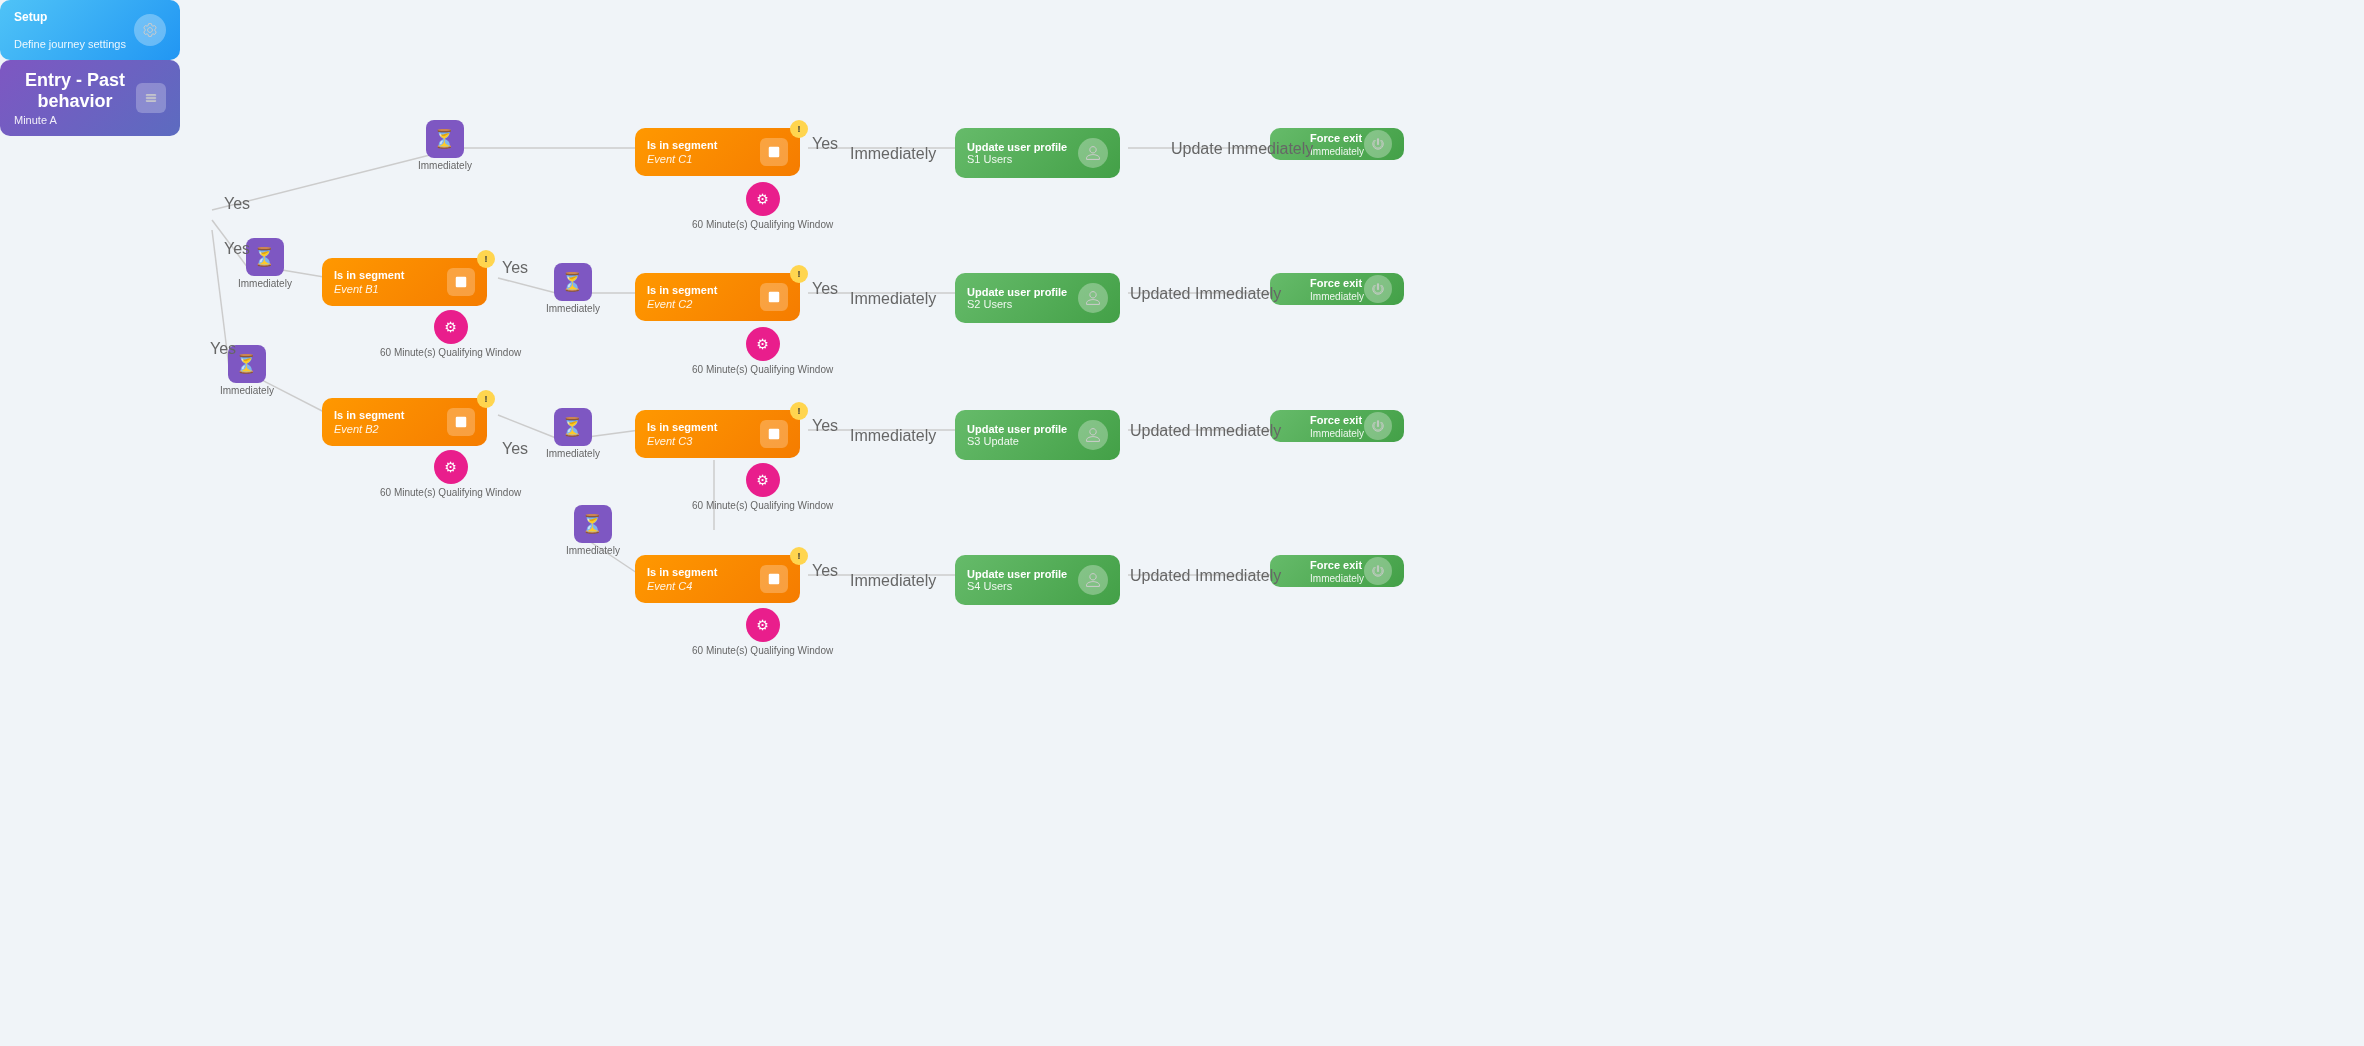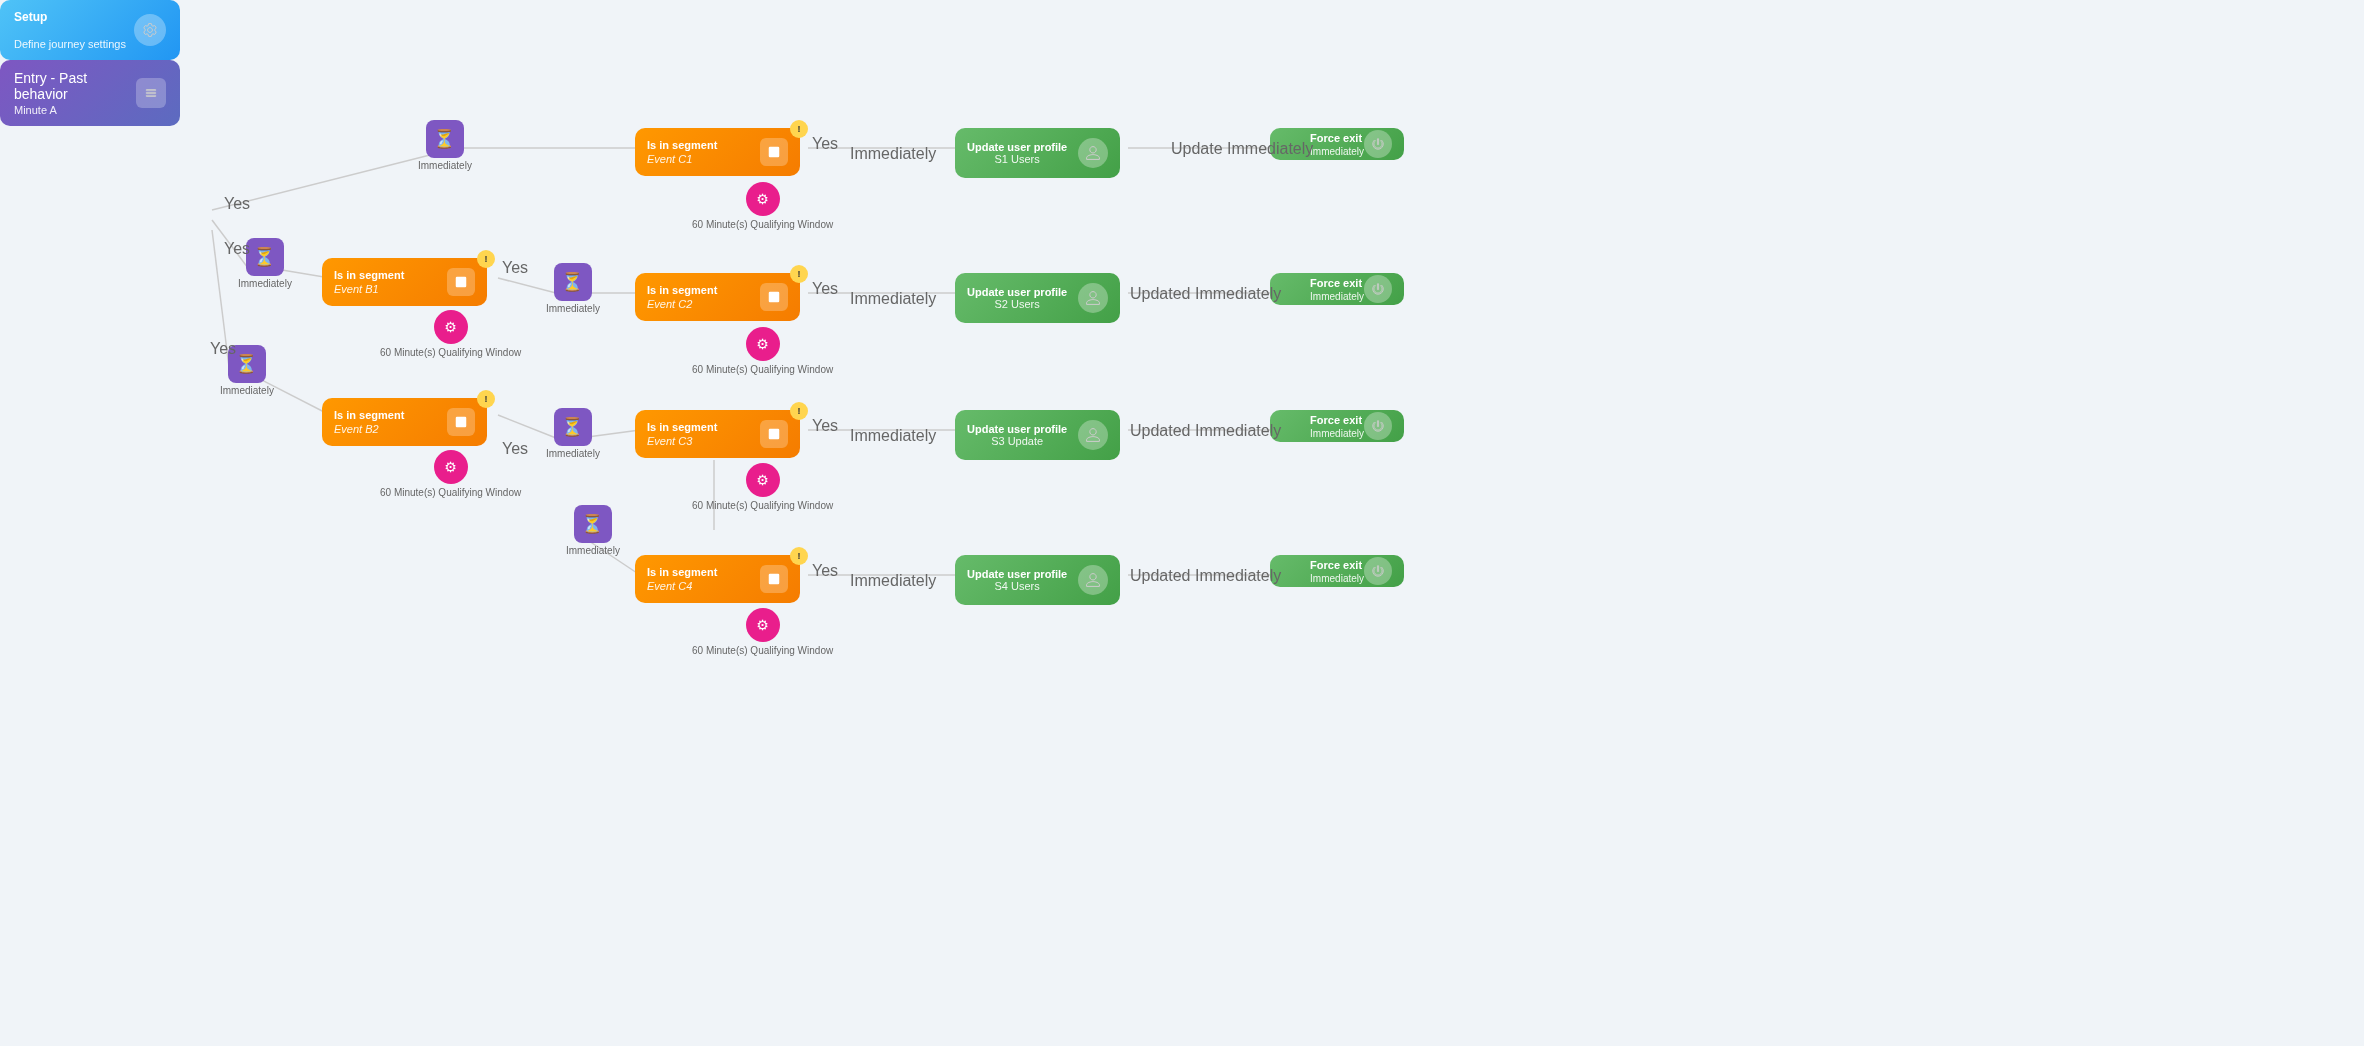--- a/index.html
+++ b/index.html
@@ -54,21 +54,21 @@
       color: white;
       width: 180px;
       padding: 10px 14px;
       border-radius: 10px;
       left: 32px;
       top: 183px;
       display: flex;
       align-items: center;
       justify-content: space-between;
     }
-    .node-entry .label { font-weight: 400; font-size: 14px; }
+    .node-entry .label { font-weight: 700; font-size: 18px; text-align: center; }
     .node-entry .sublabel { font-size: 11px; opacity: 0.9; margin-top: 2px; }
     .node-entry .icon-btn {
       background: rgba(255,255,255,0.25);
       border-radius: 6px;
       width: 30px; height: 30px;
       display: flex; align-items: center; justify-content: center;
       flex-shrink: 0;
     }
 
     
@@ -154,21 +154,21 @@
       background: linear-gradient(135deg, #66bb6a, #43a047);
       border-radius: 10px;
       color: white;
       width: 165px;
       padding: 10px 12px;
       display: flex;
       align-items: center;
       justify-content: space-between;
     }
     .update-node .upd-title { font-weight: 700; font-size: 11px; }
-    .update-node .upd-users { font-size: 11px; opacity: 0.9; margin-top: 0; text-align: center; }
+    .update-node .upd-users { font-size: 11px; opacity: 0.9; margin-top: 0; }
     .update-node .upd-icon {
       background: rgba(255,255,255,0.3);
       border-radius: 50%;
       width: 30px; height: 30px;
       display: flex; align-items: center; justify-content: center;
       flex-shrink: 0;
     }
 
     
     .force-node {

